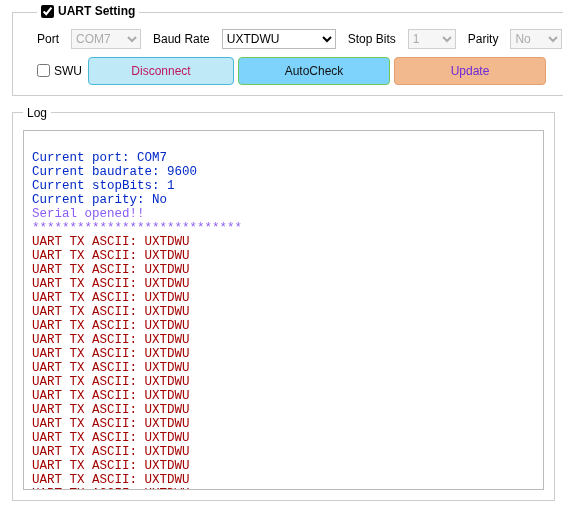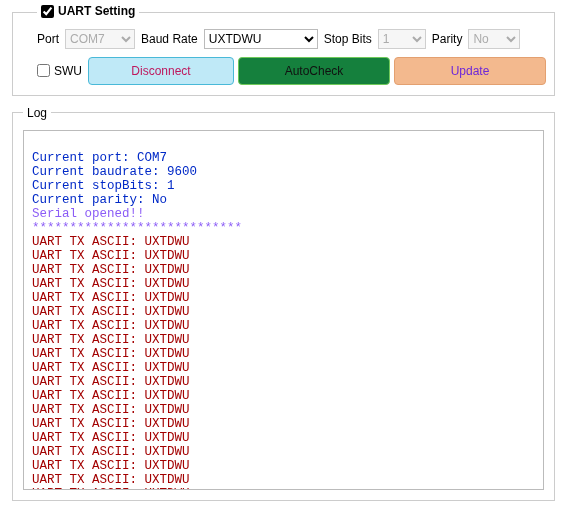--- a/index.html
+++ b/index.html
@@ -2,32 +2,32 @@
 <html><head>
 <meta charset="utf-8">
 <style>
   html,body{margin:0;padding:0;font-family:"Segoe UI",Tahoma,sans-serif;font-size:12px;color:#000;background:#fff;width:563px;height:508px;overflow:hidden;}
   .wrap{padding:4px 8px 0 12px;}
   fieldset{border:1px solid #ccc;border-radius:0;margin:0 0 10px 0;padding:6px 8px 10px 24px;position:relative;}
   fieldset.uart{padding-top:2px;}
   legend{padding:0 4px;font-size:12px;}
   .chk{display:inline-flex;align-items:center;gap:4px;}
   .chk input{margin:0;accent-color:#000;}
-  .row{display:flex;align-items:center;gap:6px;margin-top:6px;}
+  .row{display:flex;align-items:center;gap:12px;margin-top:6px;}
   .row1{margin-bottom:6px;}
   label.f{white-space:nowrap;}
   select{font:inherit;height:20px;border:1px solid #bbb;background:#fff;}
   select:disabled{background:#f3f3f3;color:#888;}
   select.port{width:70px;}
   select.baud{width:114px;background:#fff;}
   select.stop{width:48px;}
   select.parity{width:52px;}
   .btn{display:inline-flex;align-items:center;justify-content:center;height:26px;border-radius:4px;border:1px solid;cursor:pointer;font:inherit;user-select:none;}
   .btn-disc{width:144px;background:#bfe9f7;border-color:#49b9d8;color:#be185d;text-align:right;}
-  .btn-auto{width:150px;background:#15803d;border-color:#6fc95a;color:#111;}
+  .btn-auto{width:150px;background:#7dd3fc;border-color:#6fc95a;color:#111;}
   .btn-upd {width:150px;background:#f3b98e;border-color:#e3a070;color:#6d28d9;}
   .row2{gap:4px;margin-top:8px;}
   .swu{display:inline-flex;align-items:center;gap:4px;margin-right:2px;}
   .swu input{accent-color:#000;margin:0;}
   .log-field{padding:10px;}
   .log{border:1px solid #bbb;height:346px;overflow:hidden;padding:6px 8px;background:#fff;font-family:Consolas,"Courier New",monospace;font-size:12.5px;line-height:14px;white-space:pre;}
   .l-blue{color:#0029c7;}
   .l-green{color:#8b5cf6;}
   .l-red{color:#a30000;}
 </style>

